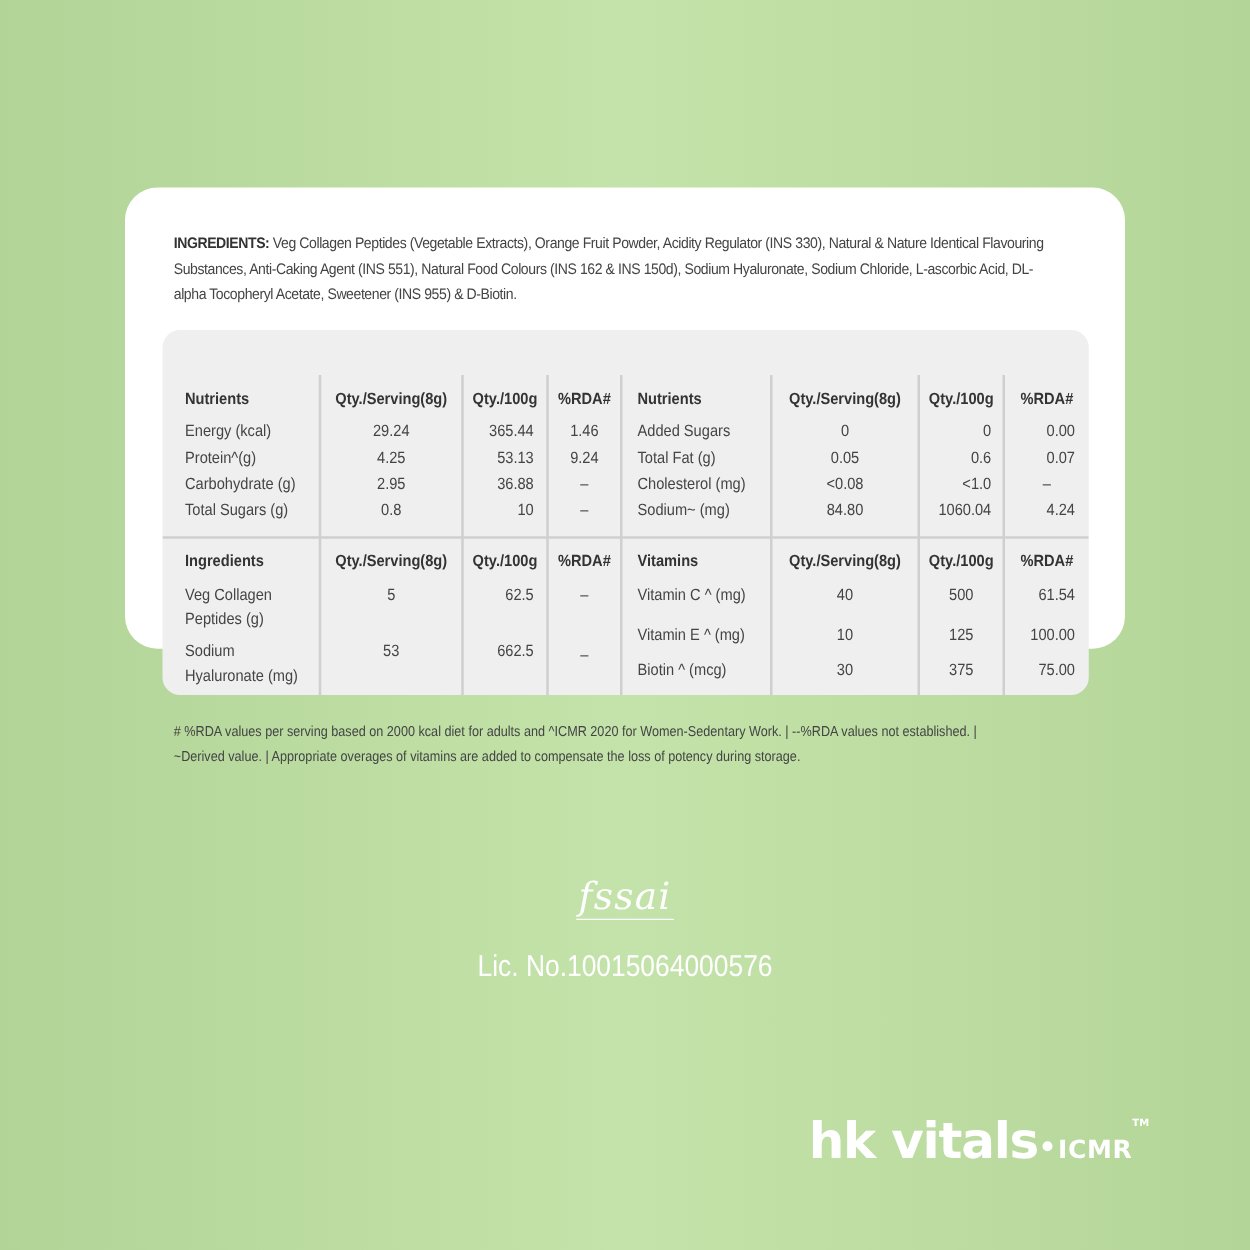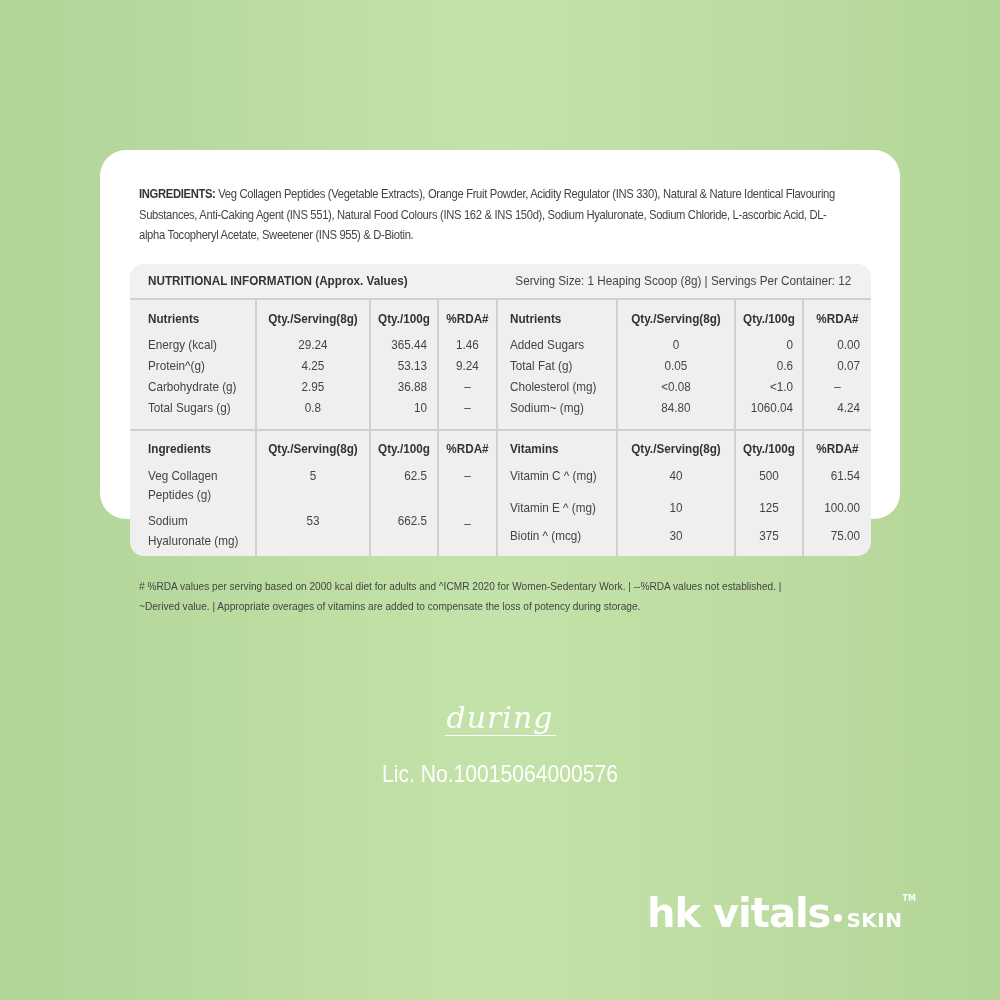--- a/index.html
+++ b/index.html
@@ -70,24 +70,20 @@
 </style>
 </head>
 <body>
 
 <div class="card">
   <div class="ingredients">
     <b>INGREDIENTS:</b><span> Veg Collagen Peptides (Vegetable Extracts), Orange Fruit Powder, Acidity Regulator (INS 330), Natural &amp; Nature Identical Flavouring Substances, Anti-Caking Agent (INS 551), Natural Food Colours (INS 162 &amp; INS 150d), Sodium Hyaluronate, Sodium Chloride, L-ascorbic Acid, DL-alpha Tocopheryl Acetate, Sweetener (INS 955) &amp; D-Biotin.</span>
   </div>
 
   <div class="table-wrap">
-    <div class="t-head">
-      <div class="title">NUTRITIONAL INFORMATION (Approx. Values)</div>
-      <div class="serving">Serving Size: 1 Heaping Scoop (8g)   |   Servings Per Container: 12</div>
-    </div>
 
     <div class="vline" style="left:125px"></div>
     <div class="vline" style="left:239px"></div>
     <div class="vline" style="left:307px"></div>
     <div class="vline" style="left:366px"></div>
     <div class="vline" style="left:486px"></div>
     <div class="vline" style="left:604px"></div>
     <div class="vline" style="left:672px"></div>
     <div class="hline"></div>
 
@@ -187,19 +183,19 @@
     </div>
   </div>
 
   <div class="footnote">
     <div># %RDA values per serving based on 2000 kcal diet for adults and ^ICMR 2020 for Women-Sedentary Work.  |  --%RDA values not established. |</div>
     <div>~Derived value.  |  Appropriate overages of vitamins are added to compensate the loss of potency during storage.</div>
   </div>
 </div>
 
 <div class="fssai">
-  <span>during</span>
+  <span>fssai</span>
 </div>
 <div class="lic">Lic. No.10015064000576</div>
 
 <div class="brand">
-  <span class="hk">hk vitals</span><span class="dot"></span><span class="skin">SKIN</span><span class="tm">TM</span>
+  <span class="hk">hk vitals</span><span class="dot"></span><span class="skin">ICMR</span><span class="tm">TM</span>
 </div>
 
 </body></html>

